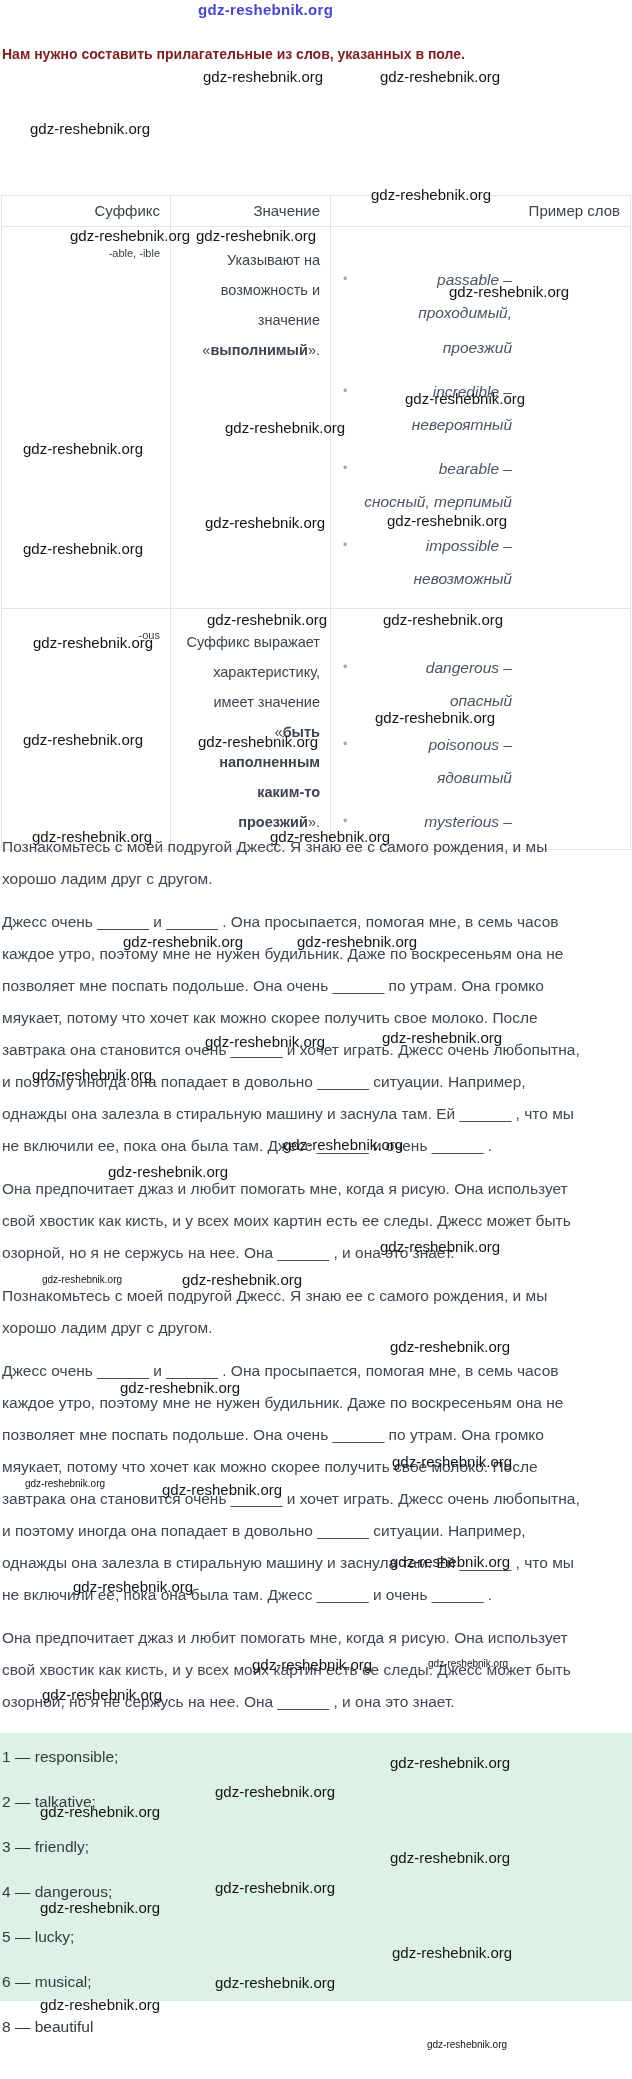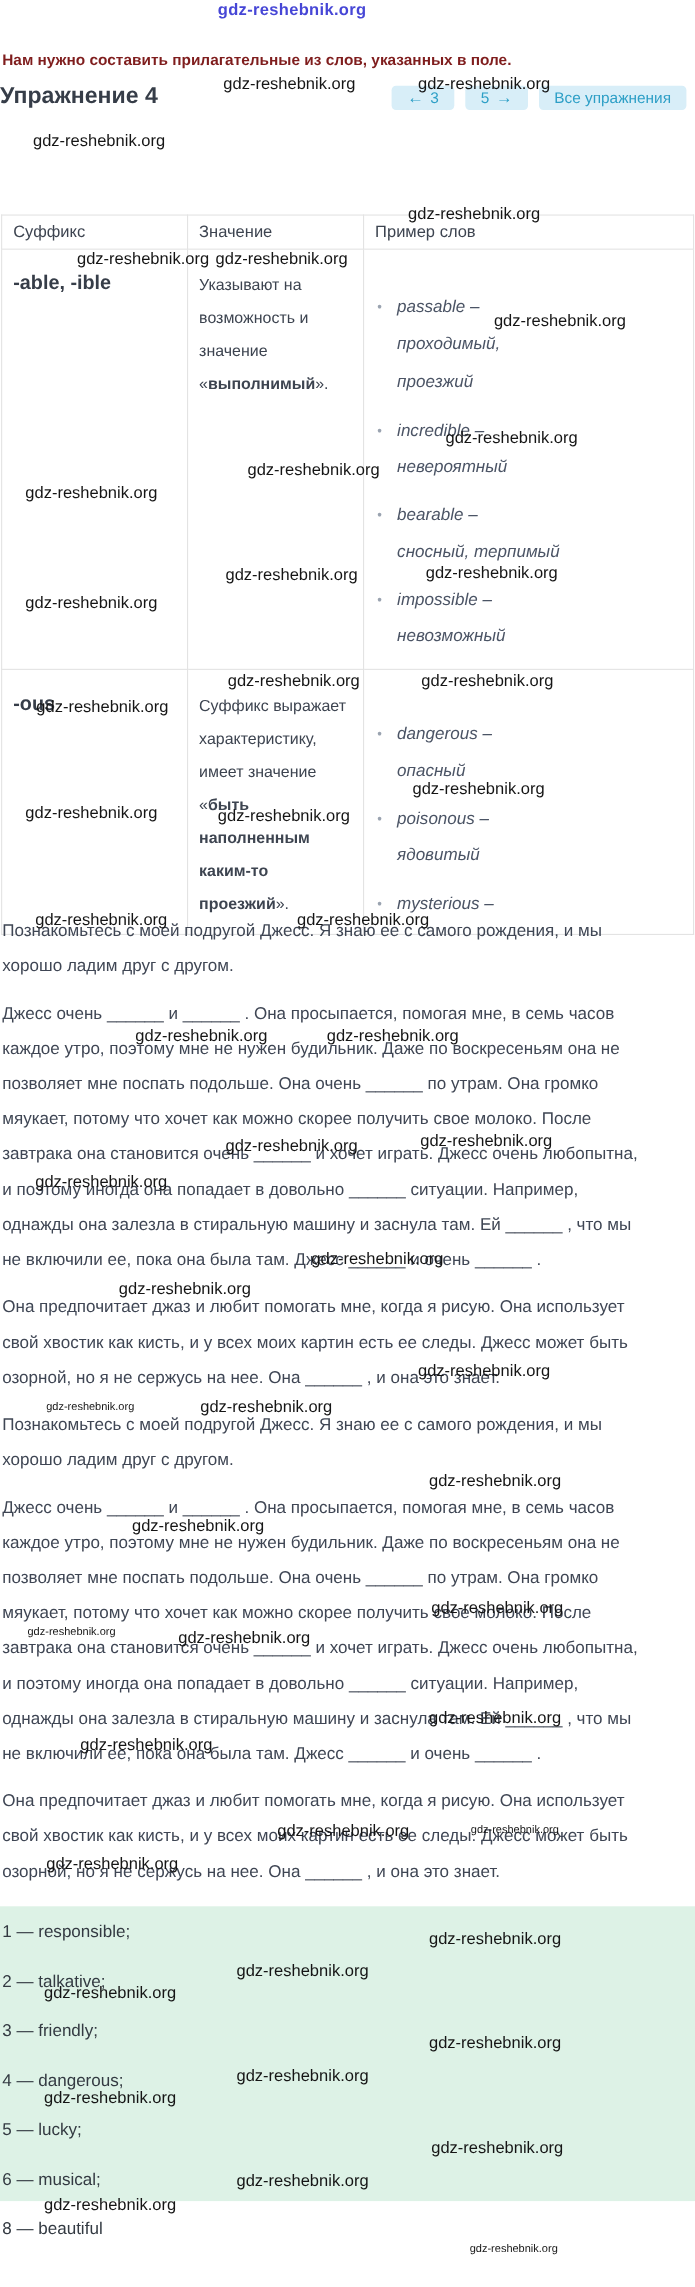--- a/index.html
+++ b/index.html
@@ -30,25 +30,25 @@
   .nav-btn{display:flex;align-items:center;justify-content:center;gap:6px;height:22px;padding:0 14px;
     background:var(--button-bg);color:var(--accent);border:none;border-radius:4px;
     font-family:inherit;font-size:14px;cursor:pointer;white-space:nowrap;}
   .nav-btn .arrow{font-size:15px;line-height:1;}
 
   
   .lead{position:absolute;top:129px;left:2px;width:487px;font-size:15.5px;line-height:30px;color:#434b5a;}
 
   
   table.suffix-table{position:absolute;top:195px;left:1px;width:629px;border-collapse:collapse;table-layout:fixed;}
-  .suffix-table th,.suffix-table td{border:1px solid var(--border);vertical-align:top;text-align:left;box-sizing:border-box;}
+  .suffix-table th,.suffix-table td{border:1px solid var(--border);vertical-align:top;text-align:right;box-sizing:border-box;}
   .suffix-table th{font-weight:400;font-size:15px;color:#3d4450;padding:6px 10px;height:31px;}
   .suffix-table tr.row1 td{height:381px;}
   .suffix-table tr.row2 td{height:215px;}
-  .suffix-cell{font-weight:bold;font-size:18px;color:#363d48;padding:20px 10px 10px;}
+  .suffix-cell{font-weight:normal;font-size:11px;color:#363d48;padding:20px 10px 10px;}
   .meaning-cell{font-size:14.5px;line-height:30px;color:#3d4450;padding:18px 10px 10px;}
   .meaning-cell b{font-weight:bold;}
   .examples-cell{padding:0;}
   .examples-cell ul{list-style:none;margin:0;padding:38px 0 0 0;}
   .row2 .examples-cell ul{padding-top:44px;}
   .examples-cell li{position:relative;padding:0 118px 0 30px;margin:0 0 12px;font-style:italic;color:#4b5465;font-size:15.5px;}
   .examples-cell li::before{content:"•";position:absolute;left:12px;top:7px;font-size:12px;color:#9aa3b0;font-style:normal;}
   .ex-word{display:block;line-height:30px;}
   .ex-ru{display:block;line-height:35px;}
 
@@ -60,34 +60,20 @@
   .answers{position:absolute;top:1733px;left:0;width:632px;height:268px;background:var(--answers-bg);box-sizing:border-box;padding:10px 0 0 2px;}
   .answers p{margin:0 0 17px;font-size:15.5px;line-height:28px;color:#333a42;}
 </style>
 </head>
 <body>
 
 <div class="page">
 
   <p class="intro">Нам нужно составить прилагательные из слов, указанных в поле.</p>
 
-  <div class="header-row">
-    <h1 class="page-title">Упражнение 4</h1>
-    <div class="nav-buttons">
-      <button class="nav-btn">
-        <span class="arrow">←</span>
-        <span>3</span>
-      </button>
-      <button class="nav-btn">
-        <span>5</span>
-        <span class="arrow">→</span>
-      </button>
-      <button class="nav-btn">Все упражнения</button>
-    </div>
-  </div>
 
 
   <table class="suffix-table">
     <colgroup>
       <col style="width:169px">
         <col style="width:160px">
         <col style="width:300px">
     </colgroup>
     <thead>
       <tr>

